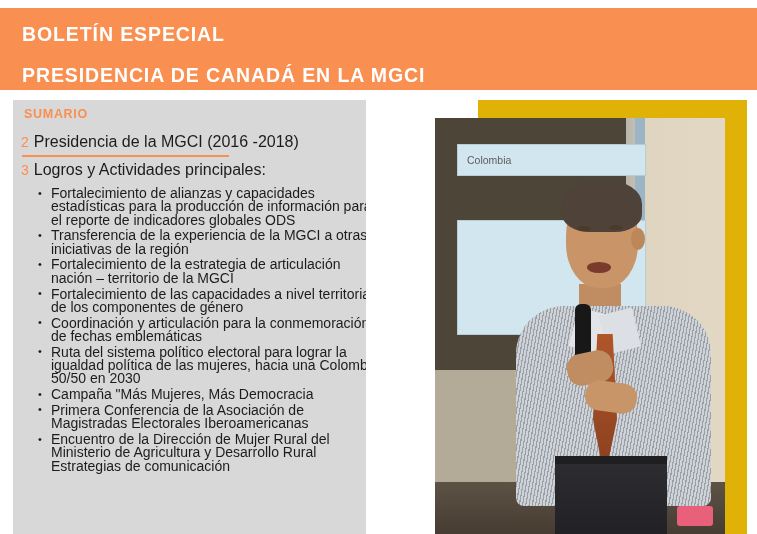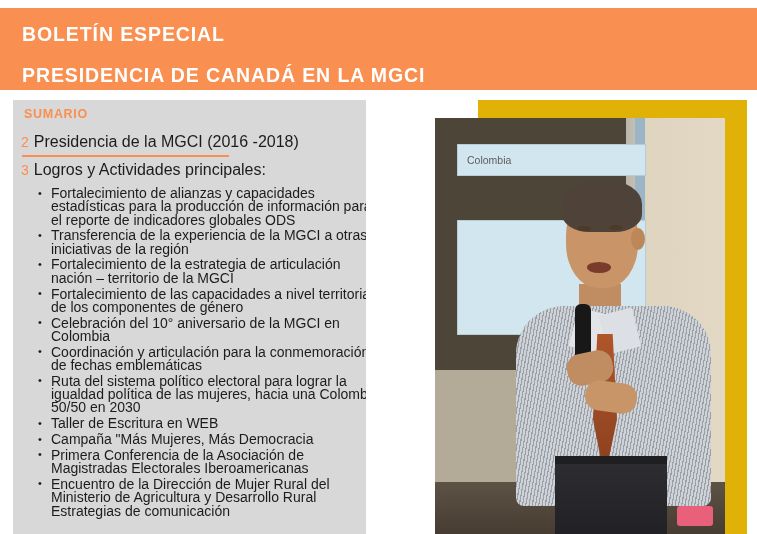--- a/index.html
+++ b/index.html
@@ -423,24 +423,22 @@
   <div class="toc-row" id="toc-row-2">
     <span class="toc-num">3</span>
     <span class="toc-label">Logros y Actividades principales:</span>
   </div>
 
   <ul id="bullet-list">
     <li>Fortalecimiento de alianzas y capacidades estadísticas para la producción de información para el reporte de indicadores globales ODS</li>
     <li>Transferencia de la experiencia de la MGCI a otras iniciativas de la región</li>
     <li>Fortalecimiento de la estrategia de articulación nación – territorio de la MGCI</li>
     <li>Fortalecimiento de las capacidades a nivel territorial de los componentes de género</li>
-    <li>Celebración del 10° aniversario de la MGCI en Colombia</li>
     <li>Coordinación y articulación para la conmemoración de fechas emblemáticas</li>
     <li>Ruta del sistema político electoral para lograr la igualdad política de las mujeres, hacia una Colombia 50/50 en 2030</li>
-    <li>Taller de Escritura en WEB</li>
     <li>Campaña "Más Mujeres, Más Democracia</li>
     <li>Primera Conferencia de la Asociación de Magistradas Electorales Iberoamericanas</li>
     <li>Encuentro de la Dirección de Mujer Rural del Ministerio de Agricultura y Desarrollo Rural Estrategias de comunicación</li>
   </ul>
 </div>
 
 <div id="photo-yellow-block"></div>
 
 <div id="photo-frame">
   <div id="photo-wall"></div>

